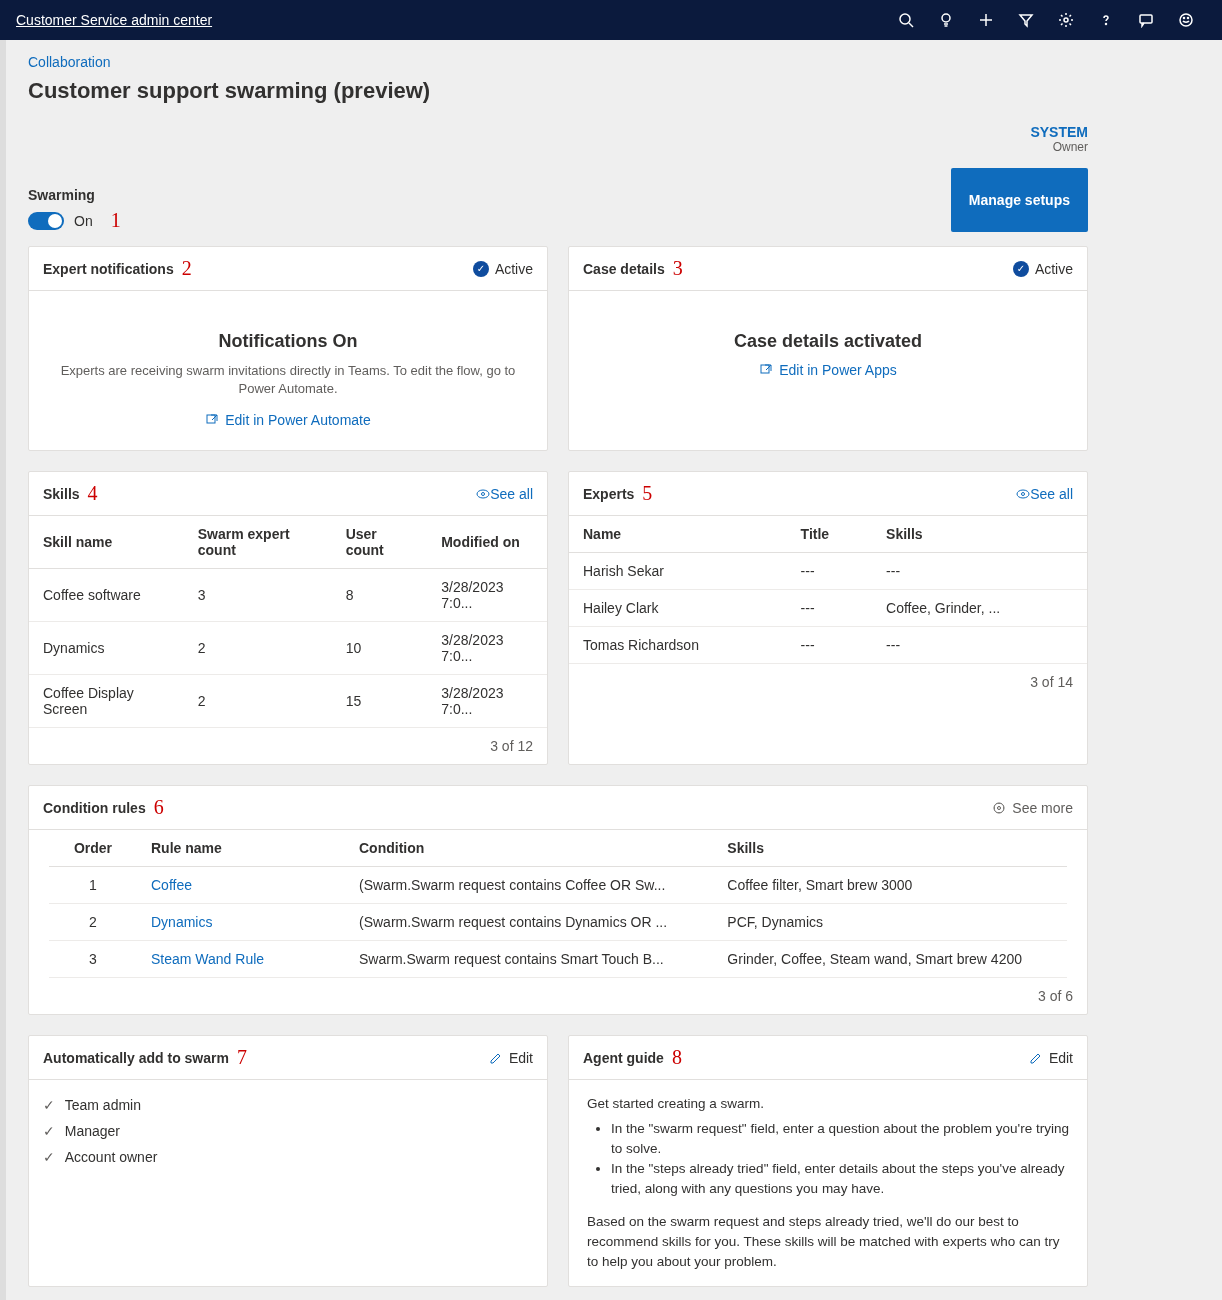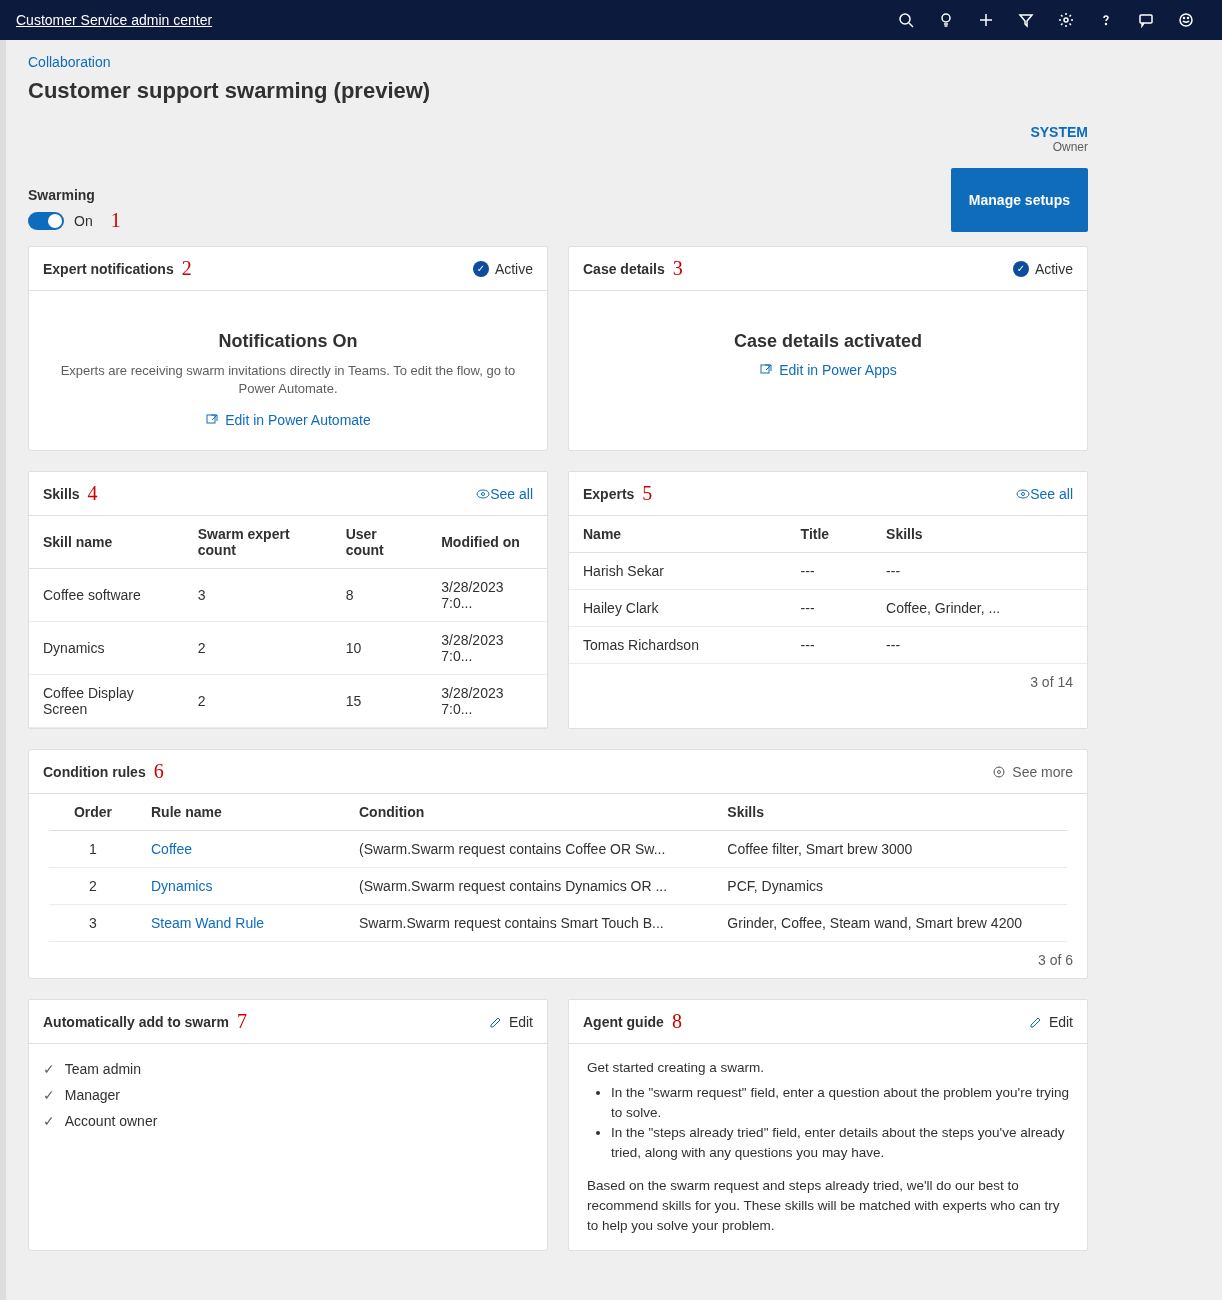--- a/index.html
+++ b/index.html
@@ -219,20 +219,21 @@
               <td>3/28/2023 7:0...</td>
             </tr>
             <tr>
               <td>Coffee Display Screen</td>
               <td>2</td>
               <td>15</td>
               <td>3/28/2023 7:0...</td>
             </tr>
           </tbody>
       </table>
+      <div class="pager">3 of 12</div>
     </div>
 
     <div class="card">
       <div class="card-header">
         <span class="t">Experts</span>
         <span class="annotate">5</span>
         <span class="sp"></span>
         <span class="see-all">
           <svg width="14" height="14" viewBox="0 0 14 14" stroke="#0f6cbd" fill="none">
               <ellipse cx="7" cy="7" rx="6" ry="4"></ellipse>
@@ -361,17 +362,17 @@
             </svg>
           <span>Edit</span>
         </span>
       </div>
       <div class="guide-body">
         <div>Get started creating a swarm.</div>
         <ul>
           <li>In the "swarm request" field, enter a question about the problem you're trying to solve.</li>
           <li>In the "steps already tried" field, enter details about the steps you've already tried, along with any questions you may have.</li>
         </ul>
-        <div>Based on the swarm request and steps already tried, we'll do our best to recommend skills for you. These skills will be matched with experts who can try to help you solve your problem.</div>
+        <div>Based on the swarm request and steps already tried, we'll do our best to recommend skills for you. These skills will be matched with experts who can try to help you about your problem.</div>
       </div>
     </div>
   </div>
 </div>
 
 </body></html>

